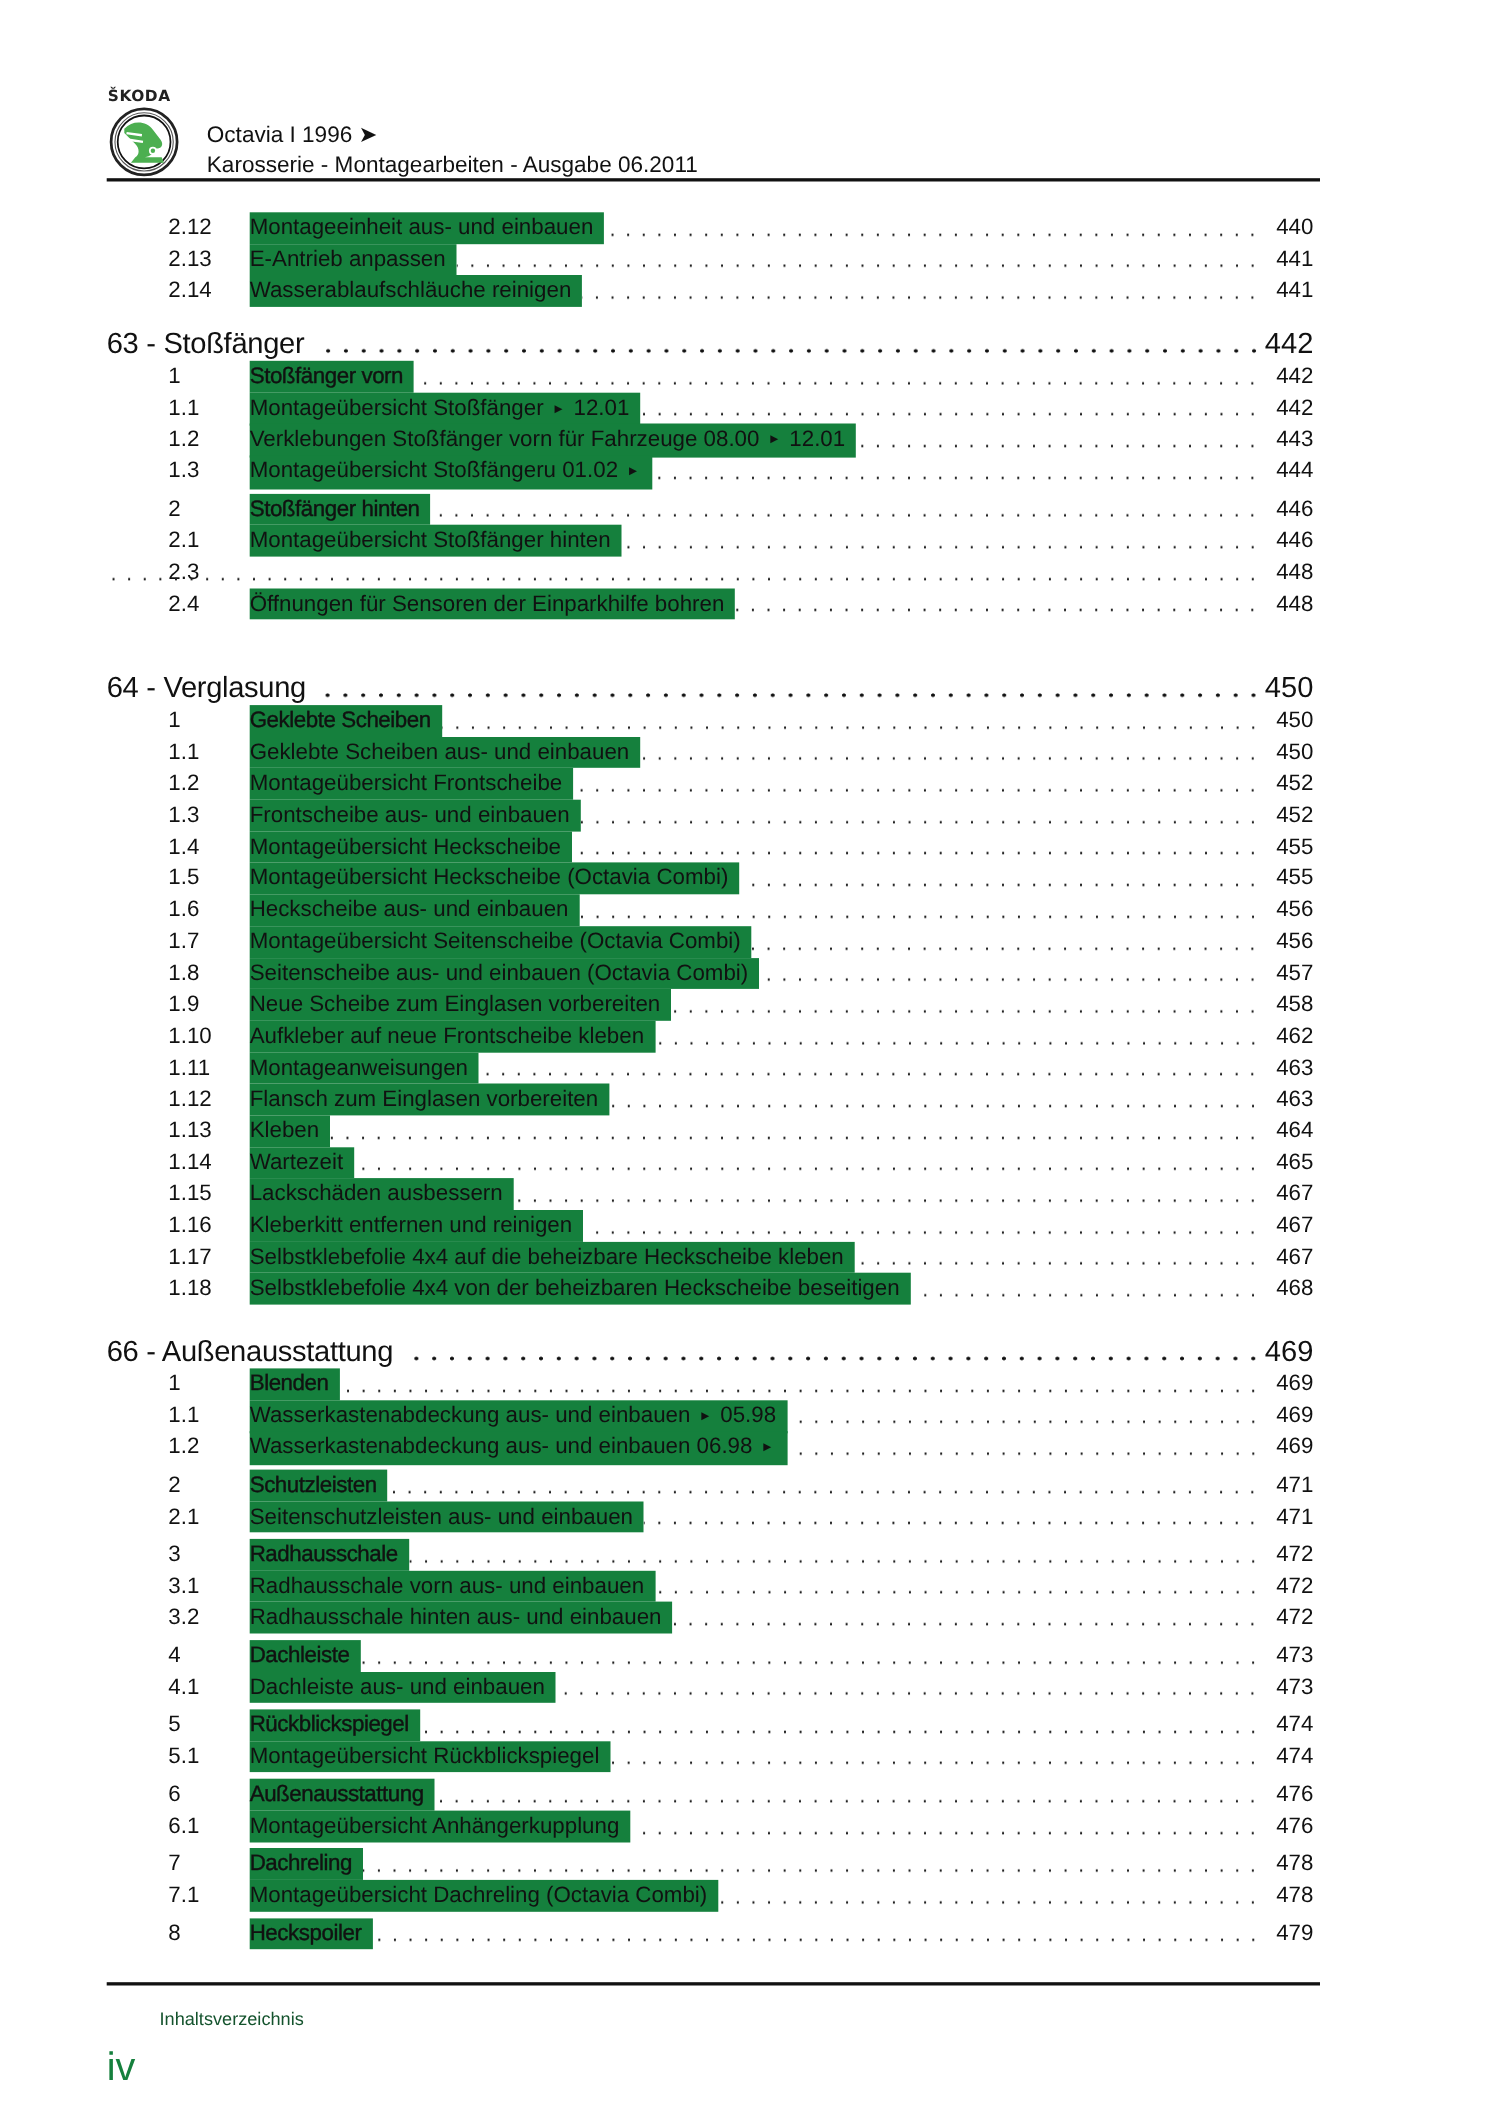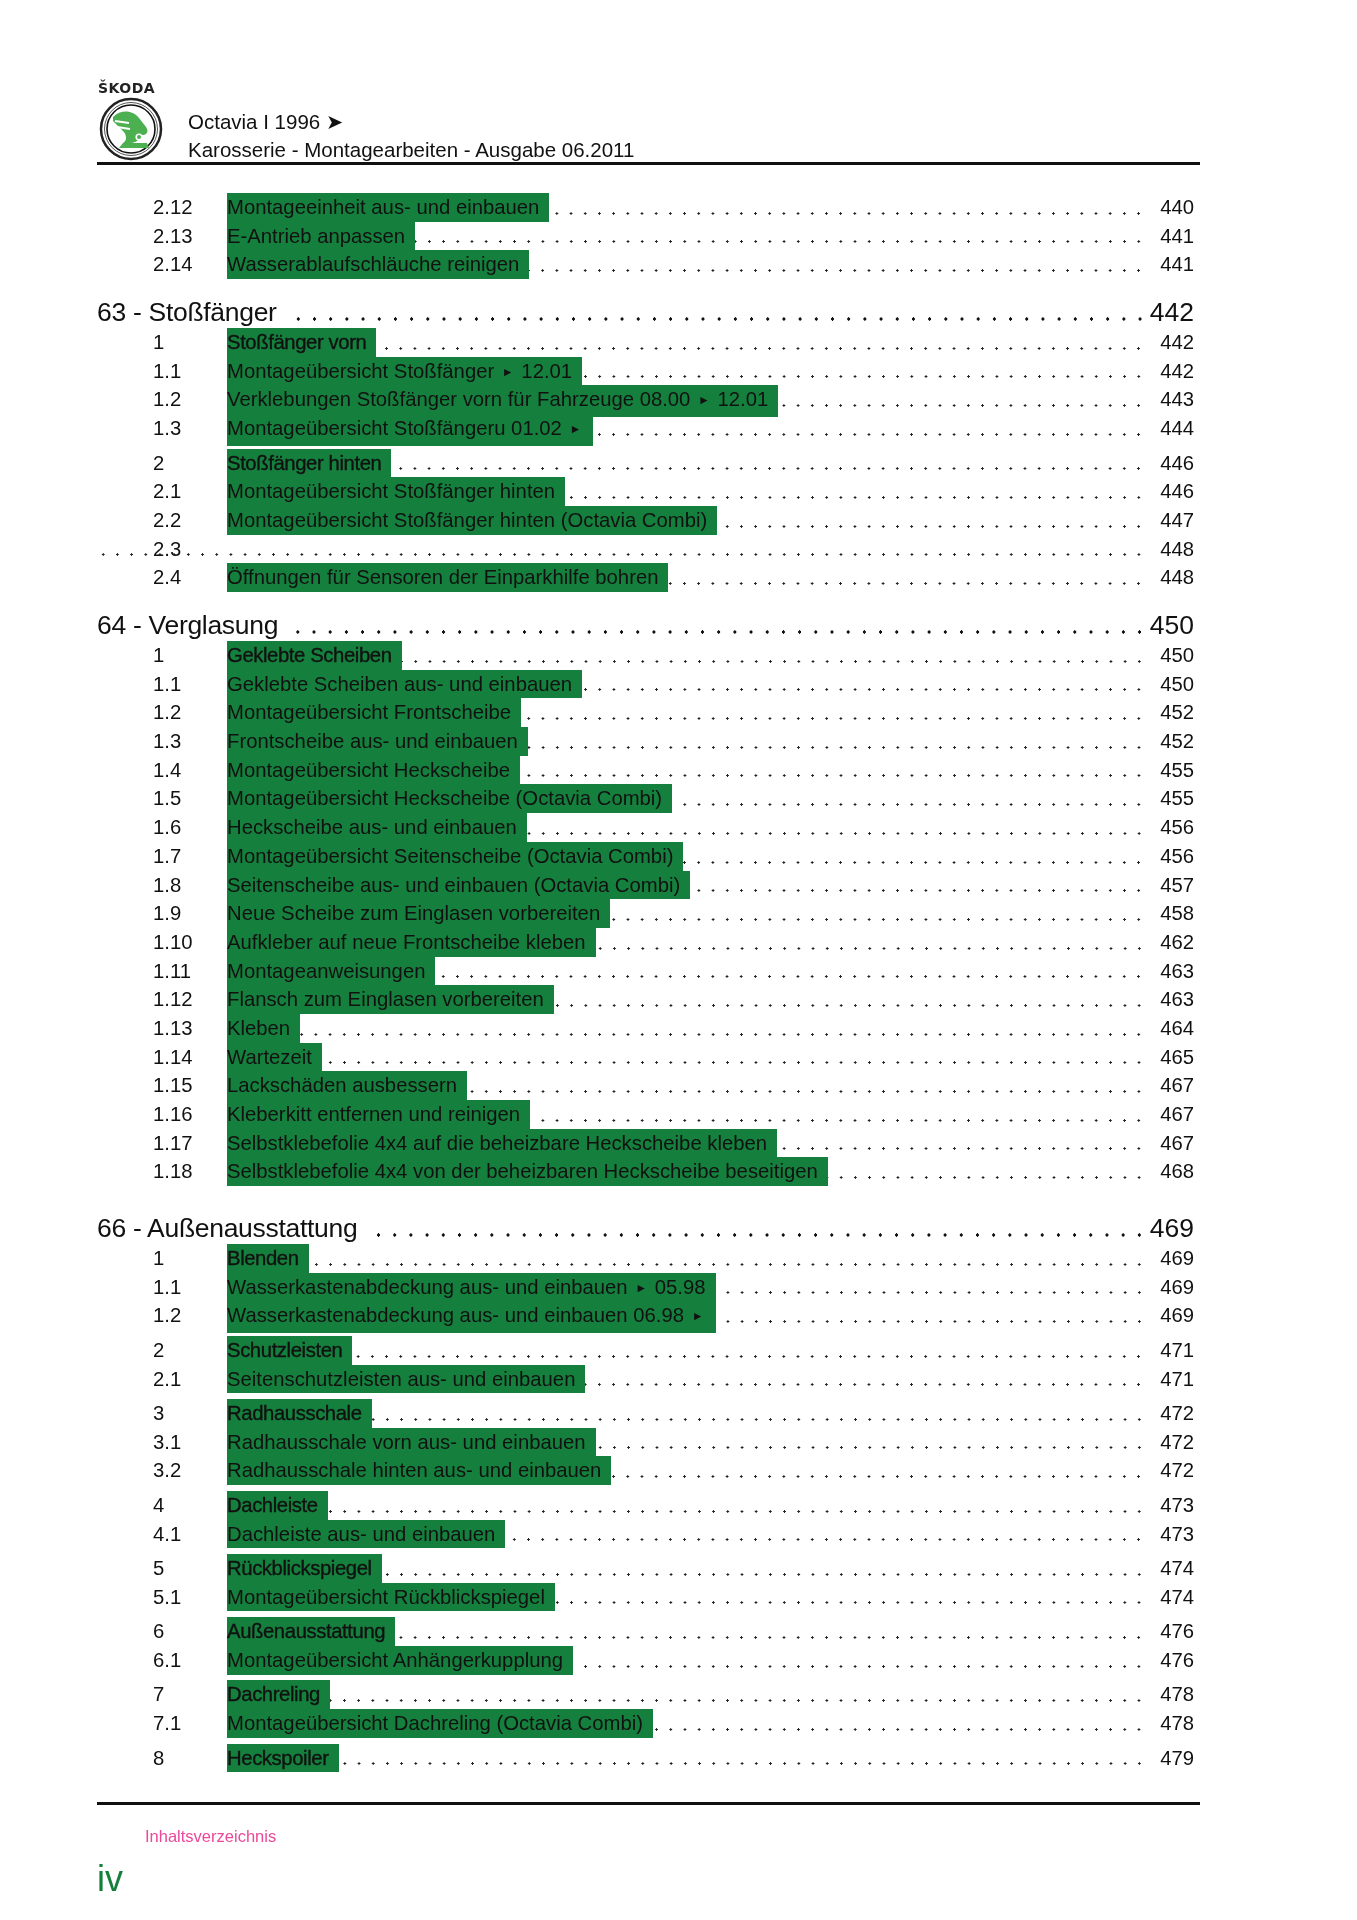--- a/index.html
+++ b/index.html
@@ -29,21 +29,21 @@
   .chap { position:relative; height:36px; line-height:36px; font-size:26.5px; display:flex;
           align-items:flex-end; white-space:nowrap; margin-bottom:-2px; }
   .chap .ttl { margin-left:0; padding-right:12px; letter-spacing:-0.3px; }
   .chap .lead { flex:1; height:100%; position:relative; overflow:hidden; }
   .chap .lead::after { content:""; position:absolute; left:0; right:0; bottom:9px; height:4px;
          background-image:radial-gradient(circle, #111 1.5px, transparent 1.8px);
          background-size:16.2px 4px; background-position:right center; }
   .chap .pg { padding-left:2px; margin-right:3px; }
   .arrow { font-size:12px; position:relative; top:-2px; padding:0 2px; }
   .footer-page { position:absolute; left:97px; top:1812px; font-size:36px; color:#15803d;margin-top:46px; }
-  .footer-label { position:absolute; left:145px; top:1827px; font-size:16.5px; color:#ec4899; }
+  .footer-label { position:absolute; left:145px; top:1827px; font-size:16.5px; color:#14532d; }
 </style>
 </head>
 <body>
 
 <div class="brand">ŠKODA</div>
 <svg class="logo" viewBox="0 0 64 64">
   <circle cx="32" cy="32" r="30" fill="#ffffff" stroke="#222" stroke-width="2.5"></circle>
   <circle cx="32" cy="32" r="26.5" fill="#ffffff" stroke="#555" stroke-width="1"></circle>
   <circle cx="32" cy="32" r="24" fill="#ffffff" stroke="#111" stroke-width="1.6"></circle>
   <path d="M14 20 C22 12 34 13 40 21 L47 30 C50 34 48 38 44 38 L42 38 C40 44 36 46 31 46 L48 46 L50 51 L20 51 L24 46 C28 44 28 38 24 34 L14 24 Z" fill="#4caf50"></path>
@@ -112,26 +112,20 @@
         <span class="lead"></span>
         <span class="pg">446</span>
       </div>
       <div class="row">
         <span class="num">2.1</span>
         <span class="ttl">Montageübersicht Stoßfänger hinten</span>
         <span class="lead"></span>
         <span class="pg">446</span>
       </div>
       <div class="row">
-        <span class="num">2.2</span>
-        <span class="ttl">Montageübersicht Stoßfänger hinten (Octavia Combi)</span>
-        <span class="lead"></span>
-        <span class="pg">447</span>
-      </div>
-      <div class="row">
         <span class="num">2.3</span>
         <span class="lead"></span>
         <span class="pg">448</span>
       </div>
       <div class="row">
         <span class="num">2.4</span>
         <span class="ttl">Öffnungen für Sensoren der Einparkhilfe bohren</span>
         <span class="lead"></span>
         <span class="pg">448</span>
       </div>

